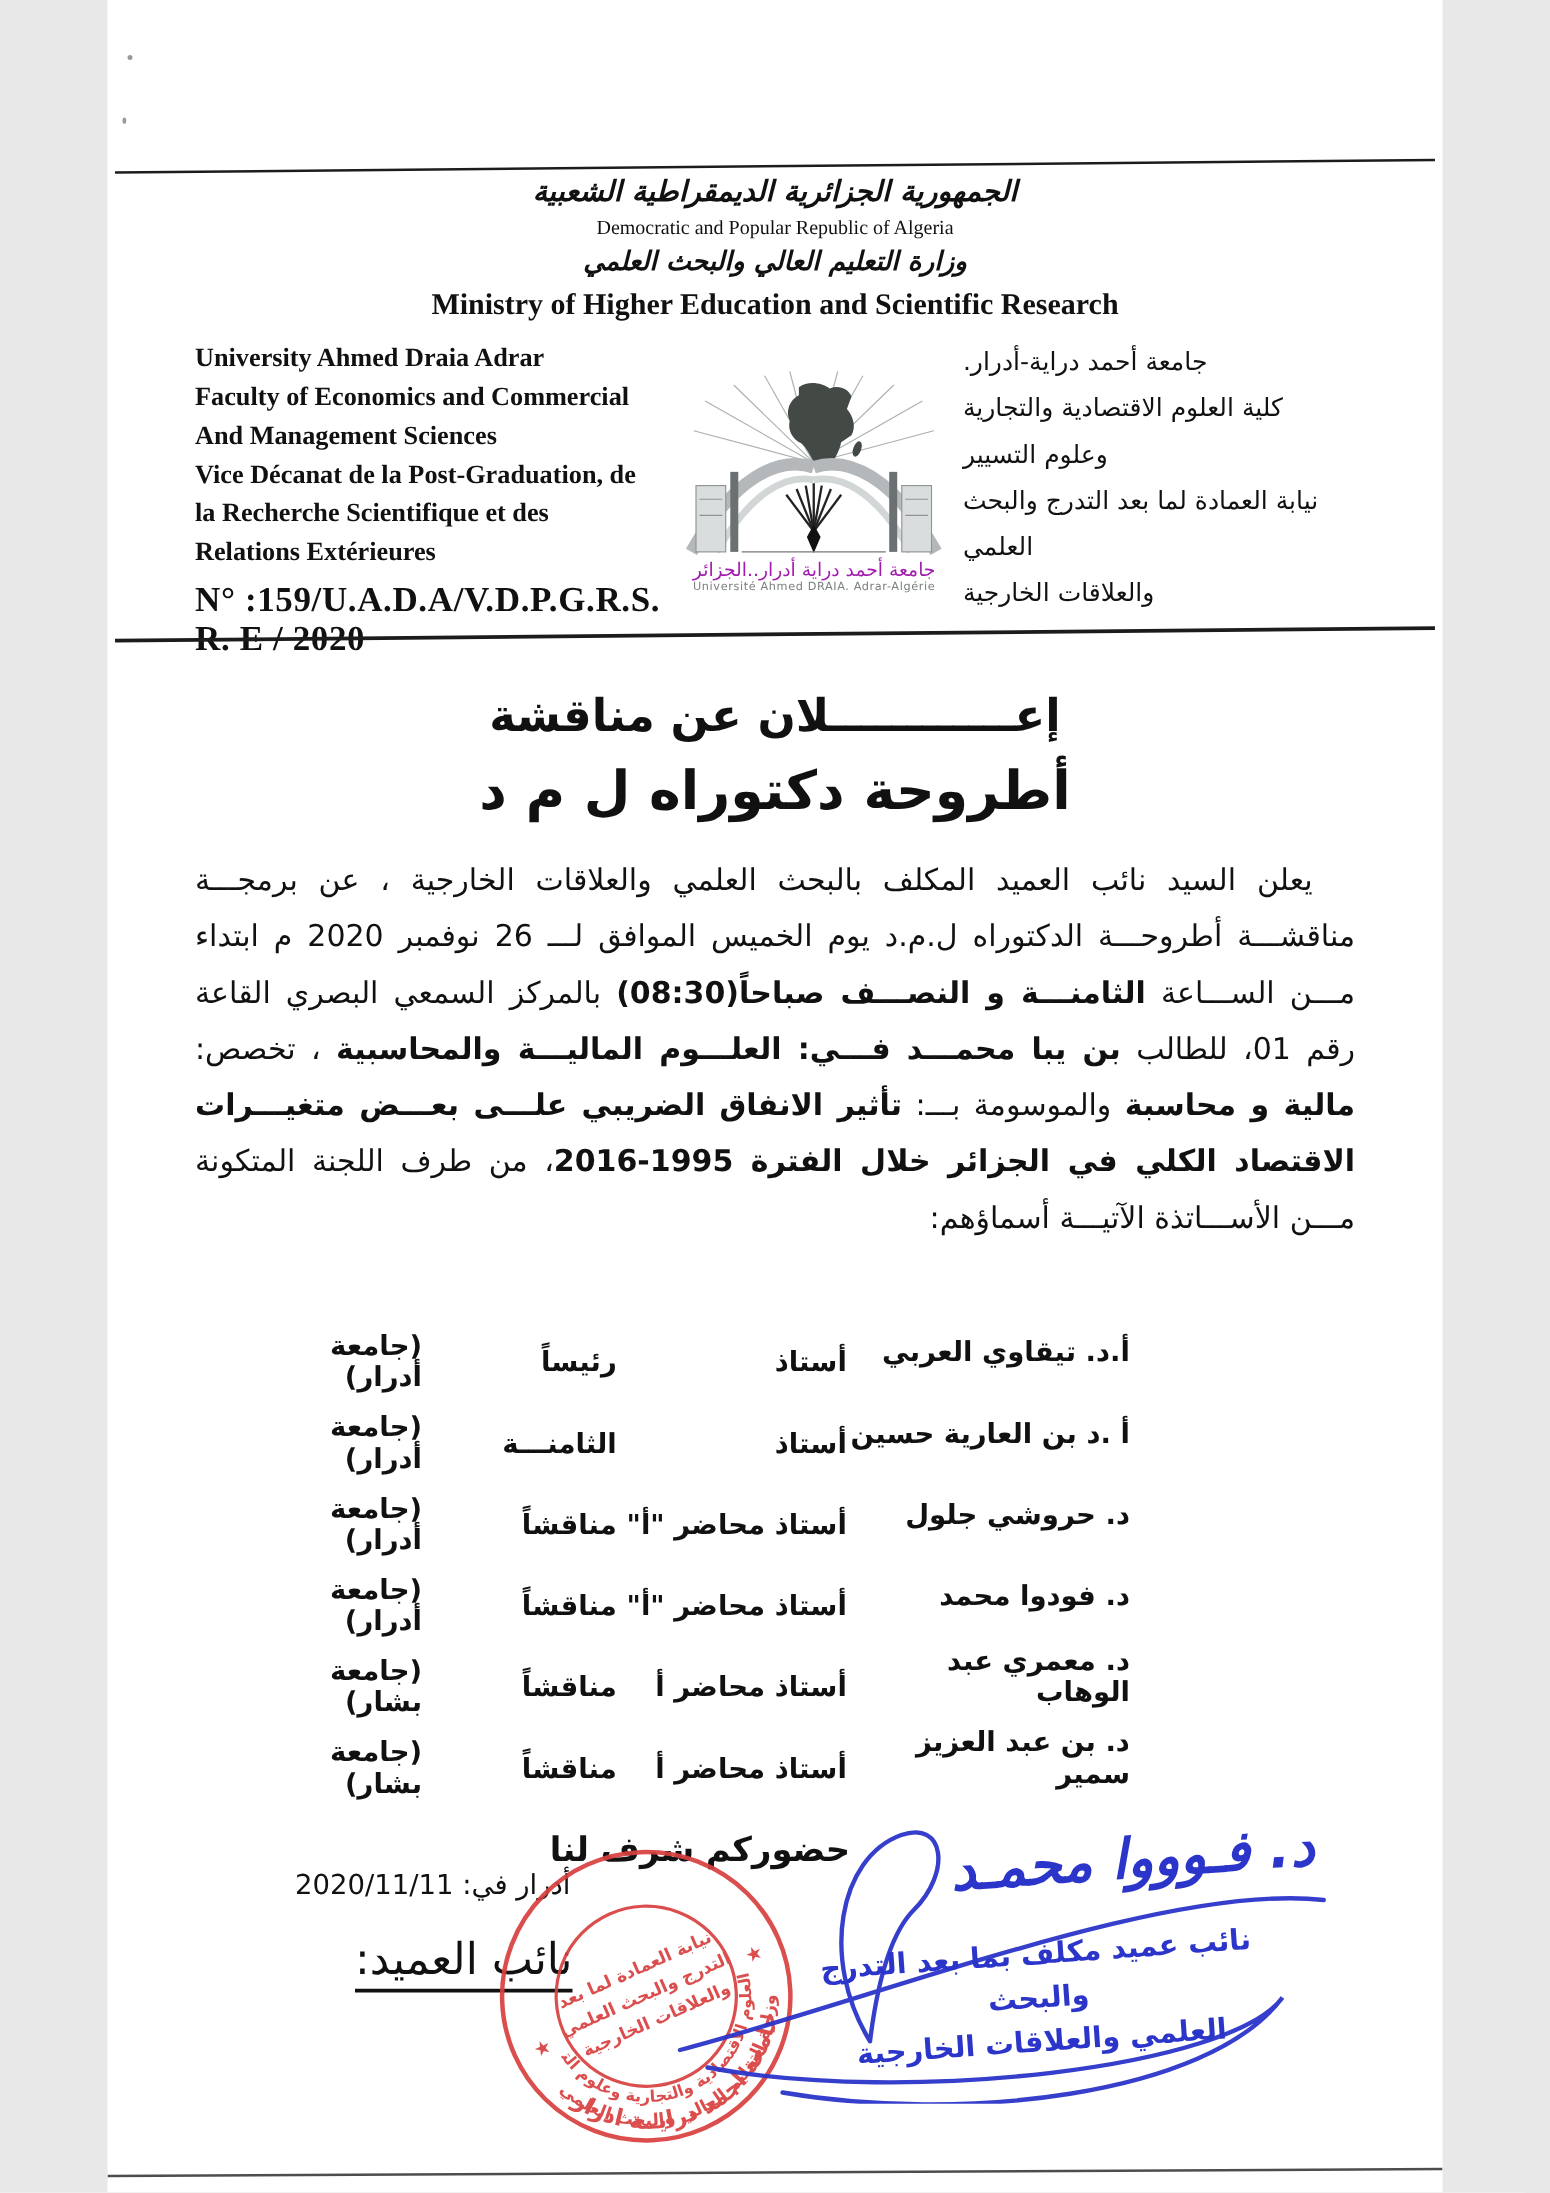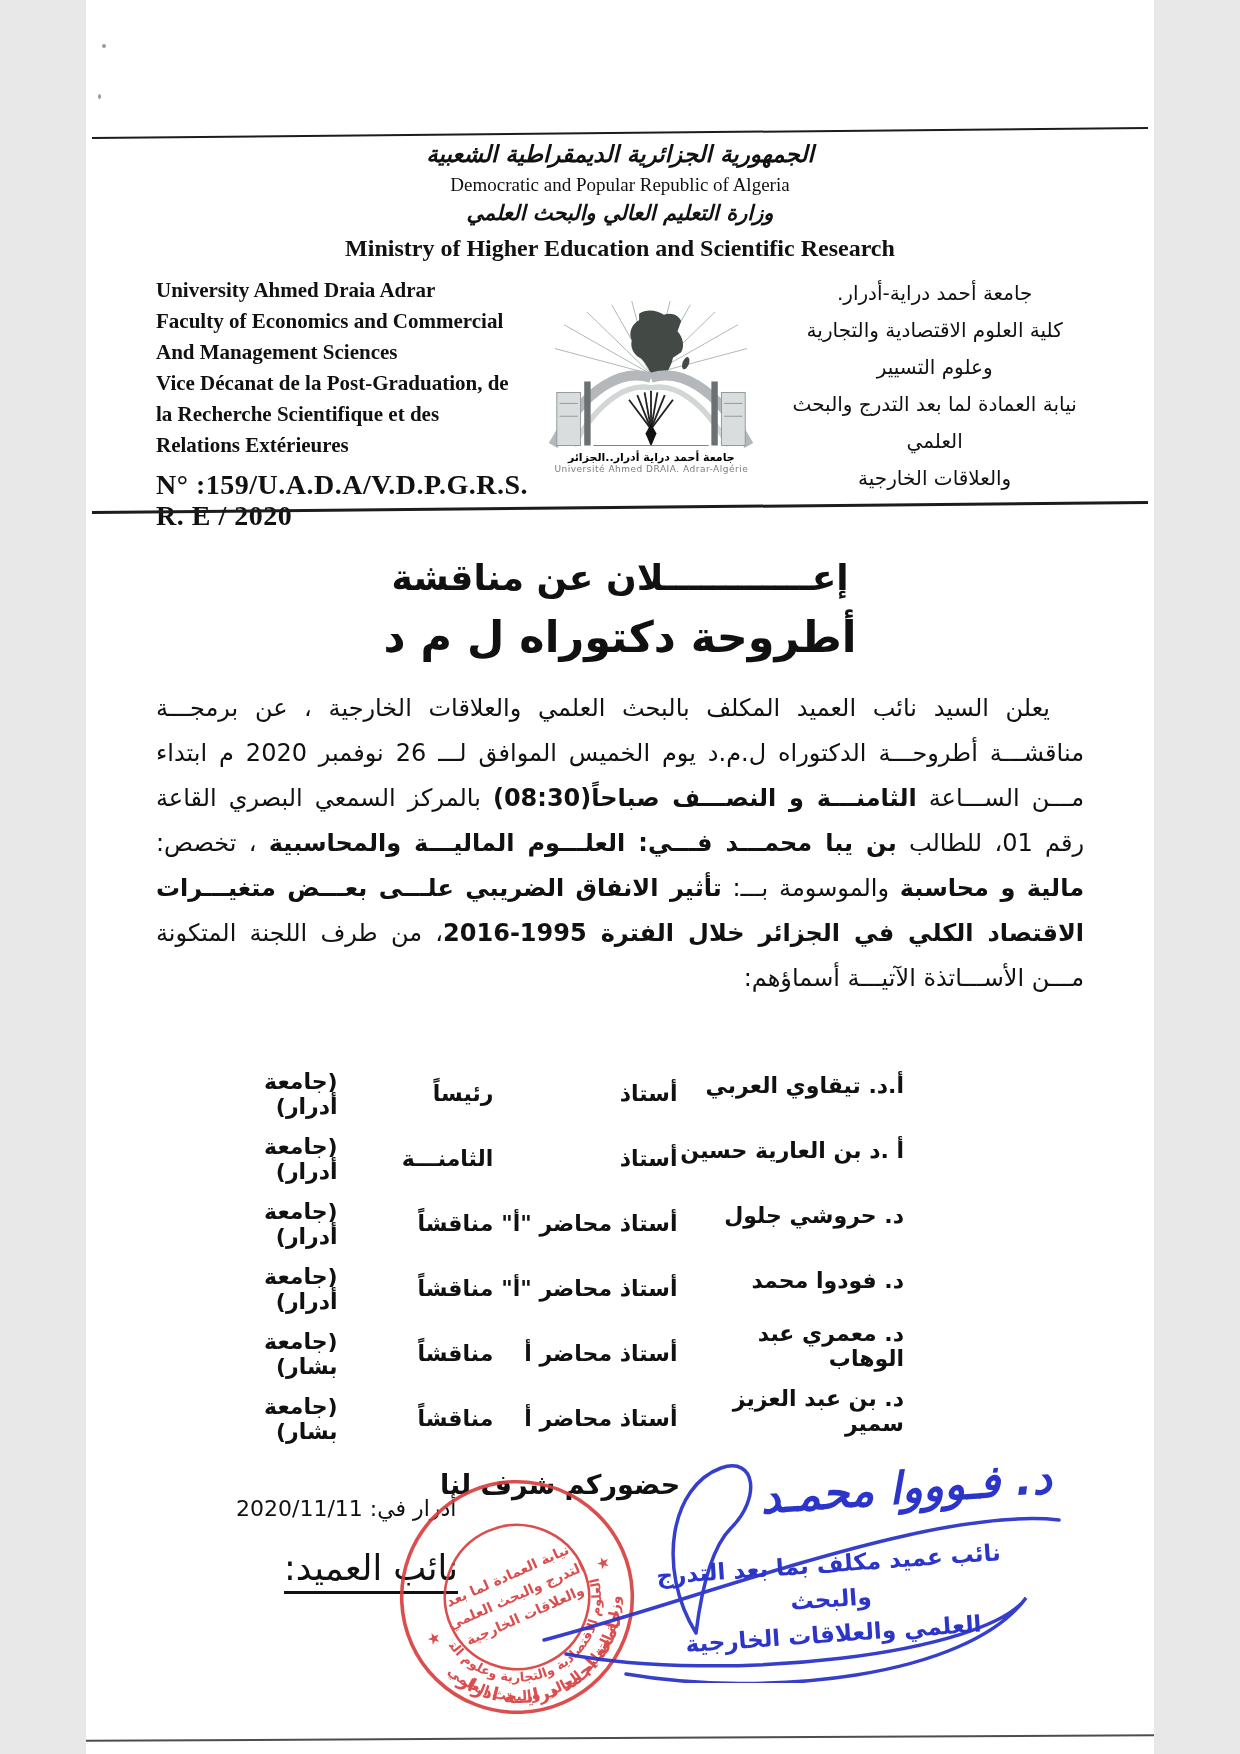--- a/index.html
+++ b/index.html
@@ -13,34 +13,34 @@
   #speck1 { left:16px; top:44px; width:4px; height:4px; }
   #speck2 { left:12px; top:94px; width:3px; height:5px; }
 
   .scanline { position:absolute; height:2px; background:#1c1c1c; }
   #line-top { left:6px; right:6px; top:132px; transform:rotate(-0.55deg); }
   #line-mid { left:6px; right:6px; top:506px; transform:rotate(-0.55deg); height:3px; }
   #line-bottom { left:0; right:0; top:1737px; transform:rotate(-0.3deg); background:#4d4d4d; }
 
   .doc-header { text-align:center; padding-top:140px; line-height:1.25; }
   .rep-ar { font-size:23px; font-weight:bold; font-style:italic; direction:rtl; }
-  .rep-en { font-family:"Liberation Serif","DejaVu Serif",serif; font-size:19px; margin-top:4px; }
+  .rep-en { font-family:"Liberation Serif","DejaVu Serif",serif; font-size:16px; margin-top:4px; }
   .min-ar { font-size:21px; font-weight:bold; font-style:italic; direction:rtl; margin-top:3px; }
   .min-en { font-family:"Liberation Serif","DejaVu Serif",serif; font-size:24px; font-weight:bold; margin-top:7px; }
 
   .org-row { display:flex; align-items:flex-start; padding:12px 55px 0 70px; }
   .org-left {
     width:395px; font-family:"Liberation Serif","DejaVu Serif",serif;
     font-weight:bold; font-size:21px; line-height:31px;
   }
   .org-left .ref { margin-top:8px; font-size:28px; letter-spacing:0.5px; }
   .org-logo { flex:1; text-align:center; padding-top:26px; }
-  .logo-caption-ar { font-size:11px; font-weight:bold; color:#000000; margin-top:-4px; direction:rtl; }
+  .logo-caption-ar { font-size:15px; font-weight:normal; color:#a21caf; margin-top:-4px; direction:rtl; }
   .logo-caption-fr { font-size:9px; color:#7a807c; letter-spacing:0.5px; }
-  .org-right { width:345px; direction:rtl; text-align:center; font-size:20px; line-height:37px; }
+  .org-right { width:345px; direction:rtl; text-align:left; font-size:20px; line-height:37px; }
   .org-right .ref { font-size:19px; margin-top:8px; }
 
   .main-title { text-align:center; font-size:36px; font-weight:bold; margin:26px 0 0; direction:rtl; }
   .sub-title  { text-align:center; font-size:43px; font-weight:bold; margin:14px 0 0; direction:rtl; }
 
   .body-text {
     direction:rtl; text-align:justify; text-indent:34px;
     font-size:24px; line-height:45px; margin:24px 70px 0;
   }
   .body-text b { font-weight:bold; }

